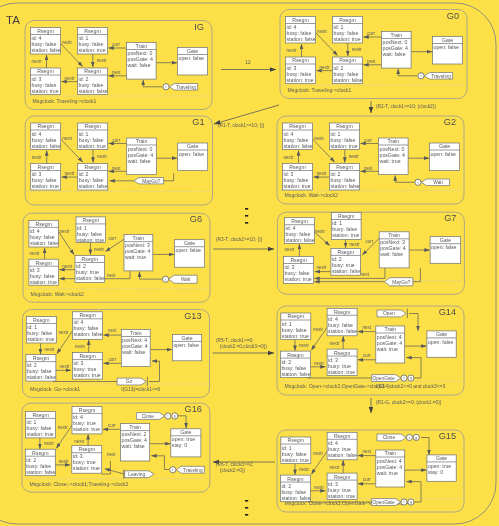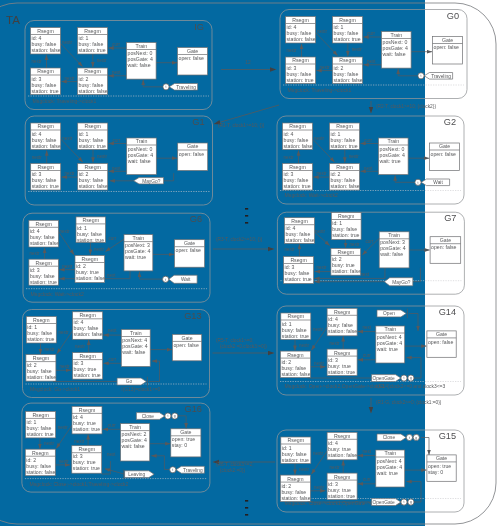--- a/index.html
+++ b/index.html
@@ -1,18 +1,18 @@
 <!DOCTYPE html>
 <html><head>
 <meta charset="utf-8">
 <style>
   html,body{margin:0;padding:0;background:#ffffff;}
   body{width:499px;height:526px;overflow:hidden;
        font-family:"Liberation Sans",sans-serif;}
-  #root{position:relative;width:425px;height:526px;background:#0369a1;}
+  #root{position:relative;width:499px;height:526px;background:#fde047;}
   svg{display:block;}
   .nb{fill:#ffffff;stroke:#6d6e71;stroke-width:0.7;}
   .gb{fill:none;stroke:#939598;stroke-width:0.75;}
   .outer{fill:none;stroke:#808285;stroke-width:0.85;}
   .sep{stroke:#6d6e71;stroke-width:0.7;}
   .dash{stroke:#c9cacc;stroke-width:0.6;stroke-dasharray:1.3 1.2;}
   .ed{stroke:#58595b;stroke-width:0.7;fill:none;}
   .tr{stroke:#58595b;stroke-width:0.8;fill:none;}
   .msgb{fill:#ffffff;stroke:#6d6e71;stroke-width:0.7;}
   text{font-family:"Liberation Sans",sans-serif;fill:#58595b;}

